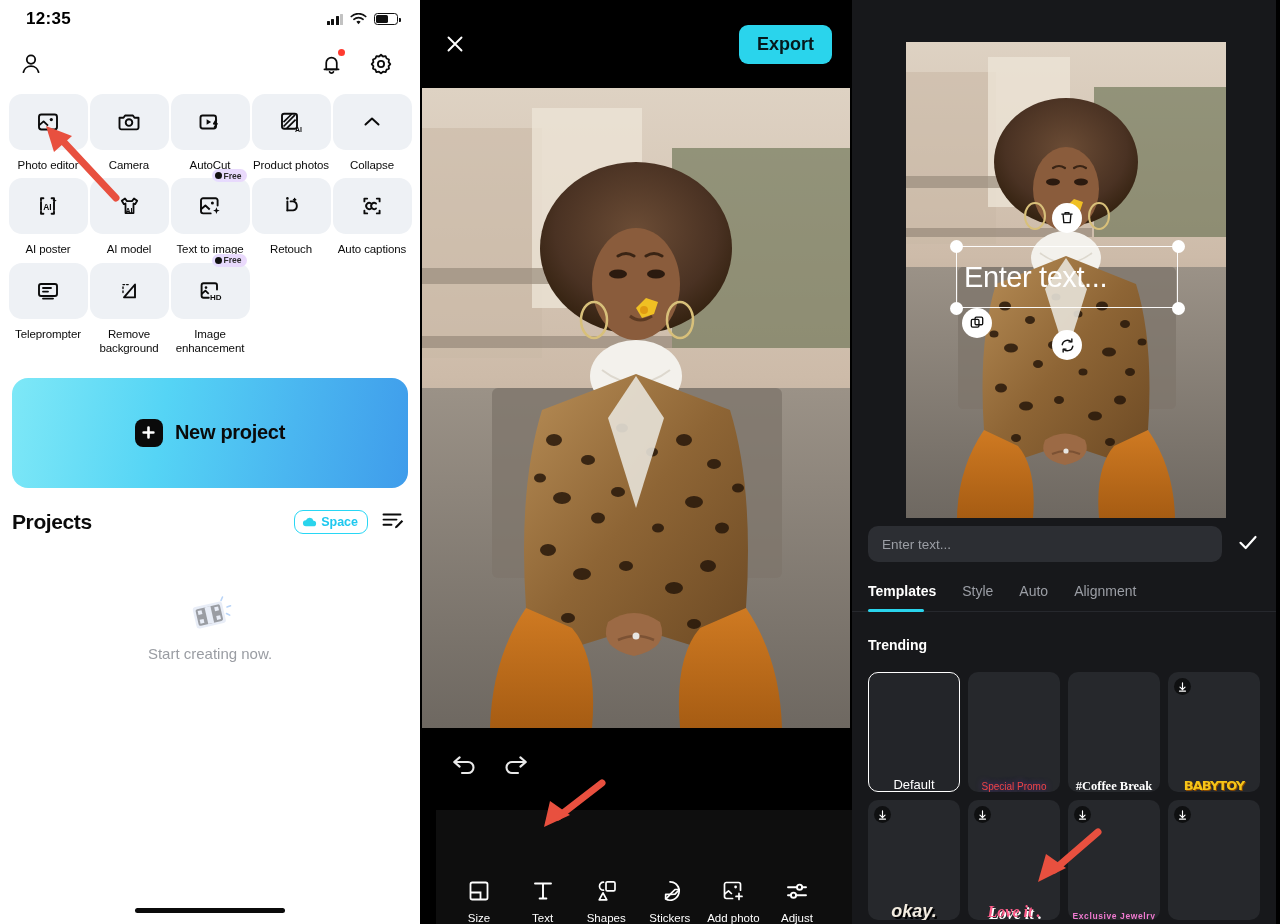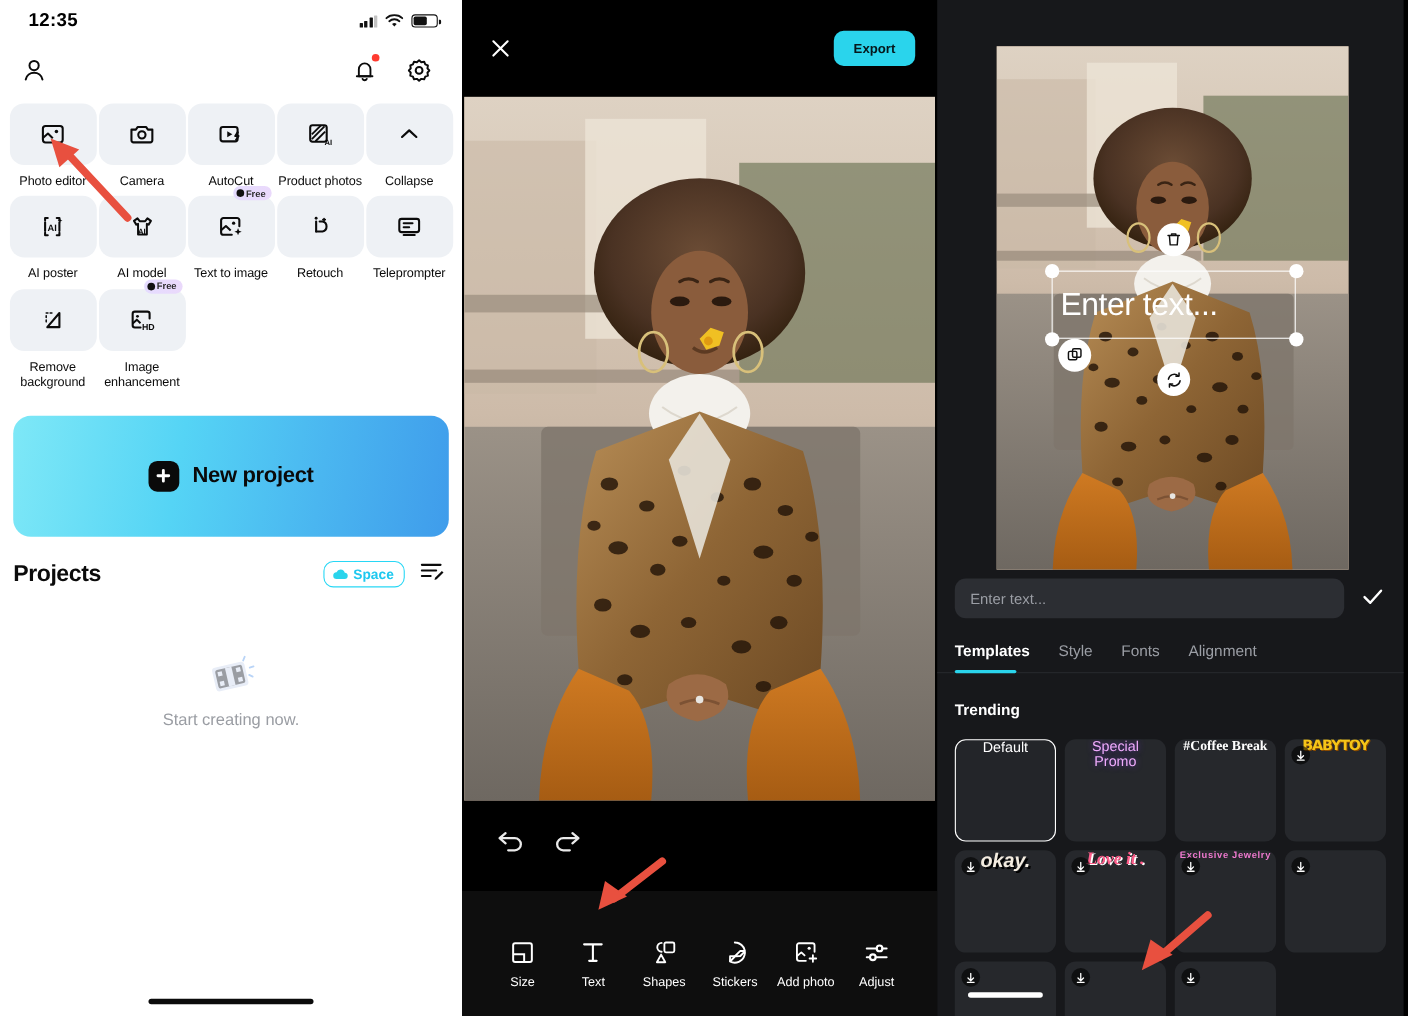--- a/index.html
+++ b/index.html
@@ -75,29 +75,29 @@
   }
   .empty-wrap { text-align:center; margin-top:60px; }
   .empty-text { font-size:15px; color:#9a9da3; line-height:1.3; margin-top:12px; }
   .home-indicator { position:absolute; bottom:11px; left:50%; transform:translateX(-50%); width:150px; height:5px; border-radius:3px; background:#0b0b0b; }
 
   
   .panel-editor { width: 432px; flex:0 0 432px; background:#000; position:relative; }
   .ed-top { height:88px; display:flex; align-items:center; justify-content:space-between; padding:0 20px 0 22px; }
   .ed-close { width:26px;height:26px;display:flex;align-items:center;justify-content:center; }
   .export-btn {
-    background:#2ad4ec; color:#06181c; font-size:12px; font-weight:bold;
+    background:#2ad4ec; color:#06181c; font-size:18px; font-weight:bold;
     padding:9px 18px; border-radius:9px;
   }
   .photo { position:relative; overflow:hidden; background:#cbb7a3; }
   .ed-under { position:absolute; left:0; right:0; top:728px; bottom:0; background:#000; }
   .undo-row { display:flex; gap:24px; padding:26px 0 0 30px; }
   .ed-toolbar {
-    position:absolute; left:0; right:0; bottom:0; height:114px; background:#0e0e0e;
-    display:flex; align-items:center; justify-content:space-between; padding:18px 24px 0 24px;
+    position:absolute; left:16px; right:0; bottom:0; height:114px; background:#0e0e0e;
+    display:flex; align-items:flex-end; justify-content:space-between; padding:18px 24px 0 12px;
   }
   .ed-tool { display:flex; flex-direction:column; align-items:center; gap:9px; width:62px; }
   .ed-tool-label { font-size:11.5px; color:#fff; }
 
   
   .panel-text { width: 424px; flex:0 0 424px; background:#17181b; position:relative; }
   .tp-photo-wrap { position:absolute; left:54px; top:42px; width:320px; height:476px; overflow:hidden; background:#cbb7a3;}
   .tp-overlay { position:absolute; left:54px; top:42px; width:320px; height:476px; }
   .sel-box { position:absolute; left:50px; top:204px; width:222px; height:62px; border:1.5px solid rgba(255,255,255,.95); }
   .handle { position:absolute; width:13px;height:13px;border-radius:50%;background:#fff; }
@@ -115,22 +115,22 @@
     flex:1; height:36px; border-radius:10px; background:#2c2e33;
     display:flex;align-items:center; padding:0 14px; color:#9b9ea5; font-size:13.5px;
   }
   .tp-tabs { position:absolute; left:0; right:0; top:583px; display:flex; gap:0; padding:0 16px; border-bottom:1px solid #26282d;text-align:right; }
   .tp-tab { padding:0 14px 12px 0; margin-right:12px; font-size:14px; color:#9b9ea5; position:relative; }
   .tp-tab.active { color:#fff; font-weight:bold; }
   .tp-tab.active::after { content:''; position:absolute; left:0; right:26px; bottom:-1px; height:3px; border-radius:2px; background:#2ad4ec; }
   .tp-section { position:absolute; left:16px; top:637px; font-size:14px; color:#fff; font-weight:bold; }
   .tpl-grid { position:absolute; left:16px; right:16px; top:672px; display:grid; grid-template-columns:repeat(4,1fr); gap:8px; }
   .tpl {
-    height:93px; border-radius:10px; background:#26282c; position:relative;
-    display:flex;align-items:flex-start;justify-content:center; overflow:hidden;
+    height:120px; border-radius:10px; background:#26282c; position:relative;
+    display:flex;align-items:flex-end;justify-content:center; overflow:hidden;
   }
   .tpl.selected { border:1.5px solid #fff; background:#232529; }
   .dl-badge {
     position:absolute; top:6px; left:6px; width:17px;height:17px;border-radius:50%;
     background:rgba(0,0,0,.6); display:flex;align-items:center;justify-content:center;
   }
   .tpl-txt { font-size:12px; text-align:center; padding:0 4px; line-height:1; }
 
   .arrow { position:absolute; pointer-events:none; }
 </style>
@@ -285,20 +285,29 @@
           <svg width="26" height="26" viewBox="0 0 26 26">
             <path d="M9.4 8.4v9" stroke="#0b0b0b" stroke-width="1.9" stroke-linecap="round"></path>
             <path d="M12.6 8.4h2.6a4.6 4.6 0 0 1 0 9h-5.8" stroke="#0b0b0b" stroke-width="1.9" fill="none" stroke-linecap="round"></path>
             <circle cx="9.4" cy="5.4" r="1.3" fill="#0b0b0b"></circle>
             <path d="M16.6 5.6v2.2M15.5 6.7h2.2" stroke="#0b0b0b" stroke-width="1.5" stroke-linecap="round"></path>
           </svg>
         </div>
         <div class="tool-label">Retouch</div>
       </div>
 
+      <div class="tool">
+        <div class="tool-tile">
+          <svg width="26" height="26" viewBox="0 0 26 26">
+            <path d="M8.2 5.6H5.4v2.8M8.2 20.4H5.4v-2.8M17.8 5.6h2.8v2.8M17.8 20.4h2.8v-2.8" stroke="#0b0b0b" stroke-width="1.9" fill="none" stroke-linecap="round" stroke-linejoin="round"></path>
+            <path d="M12 10.6a3 3 0 1 0 0 4.8M17 10.6a3 3 0 1 0 0 4.8" stroke="#0b0b0b" stroke-width="1.9" fill="none" stroke-linecap="round"></path>
+          </svg>
+        </div>
+        <div class="tool-label">Auto captions</div>
+      </div>
 
       <div class="tool">
         <div class="tool-tile">
           <svg width="26" height="26" viewBox="0 0 26 26">
             <rect x="4" y="6" width="18" height="12" rx="2.1" stroke="#0b0b0b" stroke-width="1.9" fill="none"></rect>
             <path d="M8 10h8M8 13.6h5" stroke="#0b0b0b" stroke-width="1.9" stroke-linecap="round"></path>
             <path d="M8 20.6h10" stroke="#0b0b0b" stroke-width="1.9" stroke-linecap="round"></path>
           </svg>
         </div>
         <div class="tool-label">Teleprompter</div>
@@ -677,34 +686,34 @@
       <div>
         <svg width="24" height="24" viewBox="0 0 24 24">
           <path d="M4.5 12.8l5.2 5.2L19.5 7" stroke="#fff" stroke-width="2.2" fill="none" stroke-linecap="round" stroke-linejoin="round"></path>
         </svg>
       </div>
     </div>
 
     <div class="tp-tabs">
       <div class="tp-tab active">Templates</div>
       <div class="tp-tab">Style</div>
-      <div class="tp-tab">Fonts</div>
+      <div class="tp-tab">Auto</div>
       <div class="tp-tab">Alignment</div>
     </div>
 
     <div class="tp-section">Trending</div>
 
     <div class="tpl-grid">
 
       <div class="tpl selected">
         <span class="tpl-txt" style="color:#fff;font-size:13px">Default</span>
       </div>
 
       <div class="tpl">
-        <span class="tpl-txt" style="color:#f0abfc;font-size:13px;text-shadow:0 0 6px rgba(124,58,237,.6)">Special Promo</span>
+        <span class="tpl-txt" style="color:#ef4444;font-size:10px;text-shadow:0 0 6px rgba(124,58,237,.6)">Special Promo</span>
       </div>
 
       <div class="tpl">
         <span class="tpl-txt" style="color:#fff;font-family:'Liberation Serif',serif;font-weight:bold;font-size:12.5px">#Coffee Break</span>
       </div>
 
       <div class="tpl">
         <span class="dl-badge">
           <svg width="9" height="10" viewBox="0 0 10 11">
               <path d="M5 1v7M2.2 5.6L5 8.4l2.8-2.8M1.6 10h6.8" stroke="#fff" stroke-width="1.3" fill="none" stroke-linecap="round" stroke-linejoin="round"></path>

